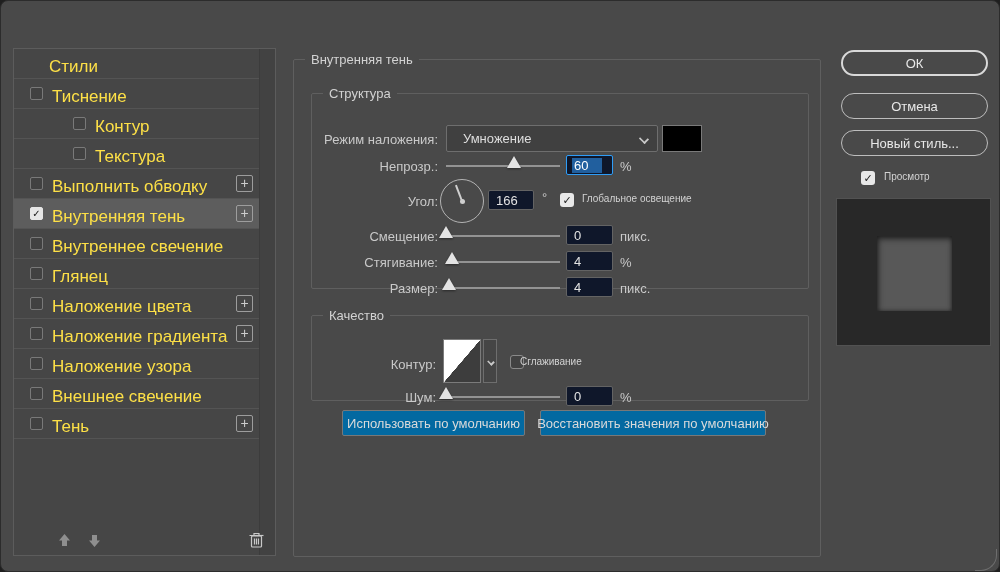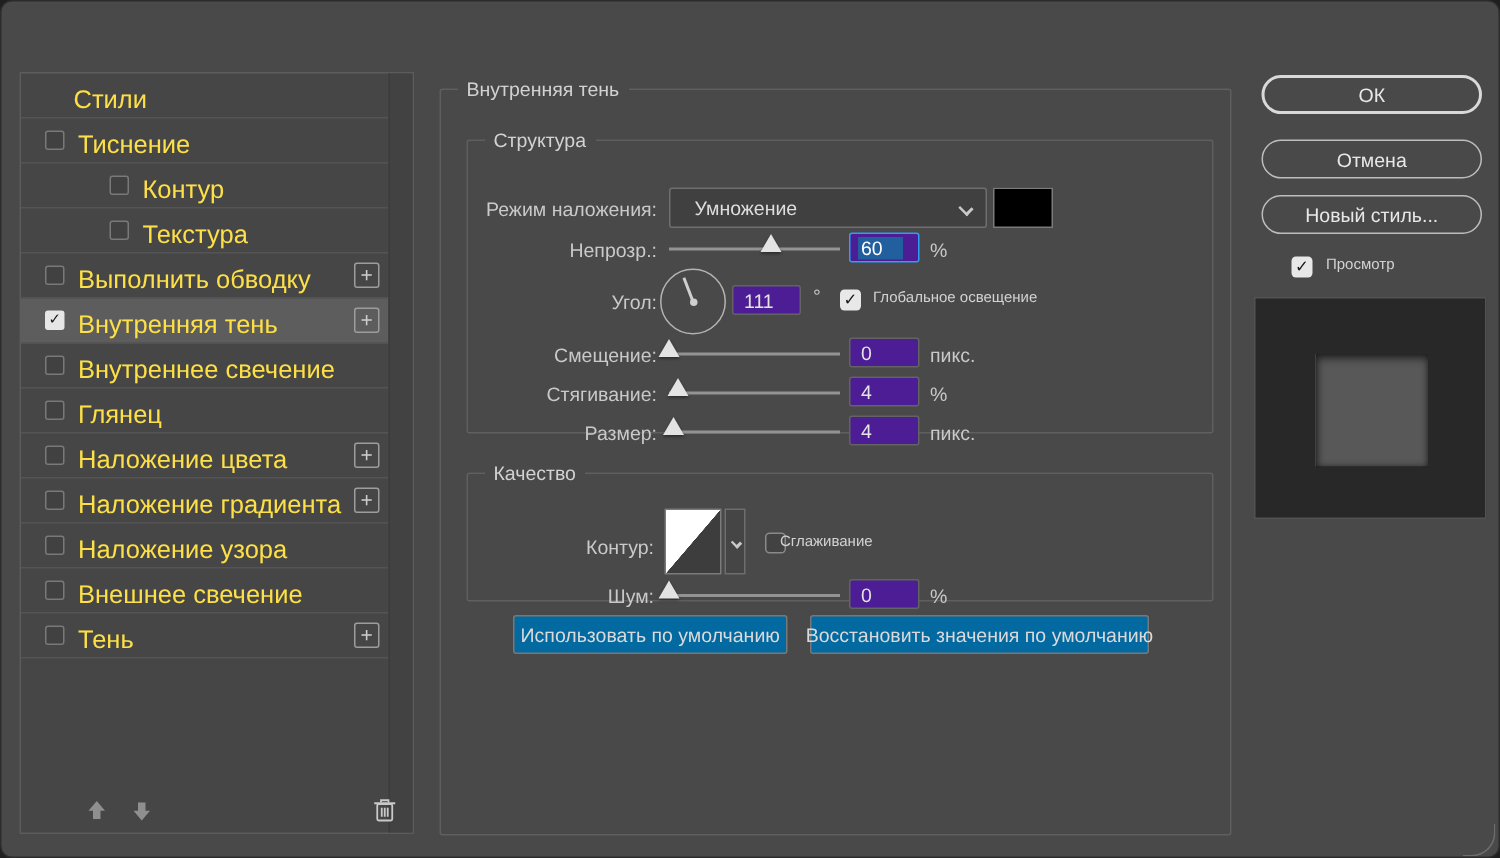--- a/index.html
+++ b/index.html
@@ -98,21 +98,21 @@
   
   .track { position:absolute; left:134px; width:114px; height:2px; background:#939393; cursor:pointer; }
   .thumb { position:absolute; width:0; height:0;
     border-left:7px solid transparent; border-right:7px solid transparent;
     border-bottom:12px solid #e3e3e3; top:-9px; cursor:pointer;
     filter:drop-shadow(0 1px 1px rgba(0,0,0,.45)); }
 
   
   .valbox {
     position:absolute; left:254px; width:47px; height:20px;
-    background:#4c1d95; border:1px solid #636363; border-radius:2px;
+    background:#0f172a; border:1px solid #636363; border-radius:2px;
     font-size:13px; color:#e3e3e3; display:flex; align-items:center;
     padding-left:7px; cursor:text;
   }
   .valbox.hl { border:1px solid #2e9df7; }
   .valbox.hl .sel { background:#215f9e; color:#ffffff; padding:0 14px 0 2px; margin-left:-2px; }
 
   
   .dial { position:absolute; left:128px; top:78px; width:44px; height:44px;
     border:1px solid #b3b3b3; border-radius:50%; cursor:pointer; }
   .dial .dot { position:absolute; left:50%; top:50%; width:5px; height:5px; margin:-2.5px;
@@ -293,21 +293,21 @@
           <span class="sel">60</span>
         </div>
         <span class="unit" style="left:308px; top:58px">%</span>
 
         <span class="flabel" style="top:93px">Угол:</span>
         <div class="dial">
           <span class="needle" style="transform: rotate(-21deg);"></span>
           <span class="dot"></span>
         </div>
         <div class="valbox" style="left:176px; top:89px; width:46px">
-          <span>111</span>
+          <span>166</span>
         </div>
         <span class="unit" style="left:230px; top:89px">°</span>
         <span class="pscheck" style="left:248px; top:92px">✓</span>
         <span class="cb-label" style="left:270px; top:92px">Глобальное освещение</span>
 
         <span class="flabel" style="top:128px">Смещение:</span>
         <div class="track" style="top:134px">
           <span class="thumb" style="left: calc(0% - 7px);"></span>
         </div>
         <div class="valbox" style="top:124px">

